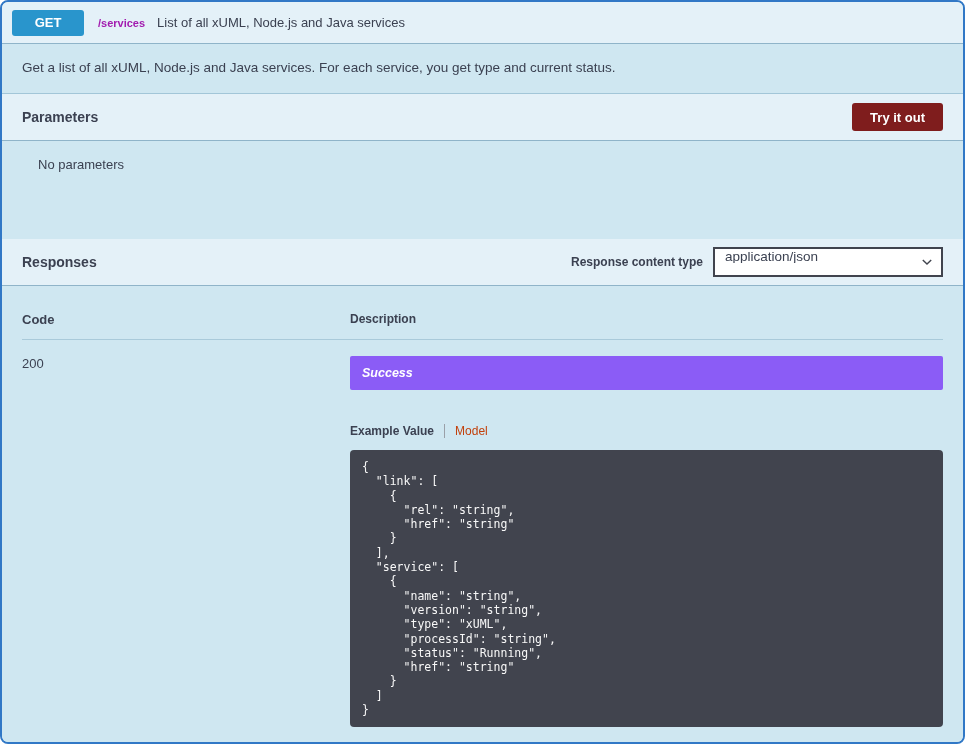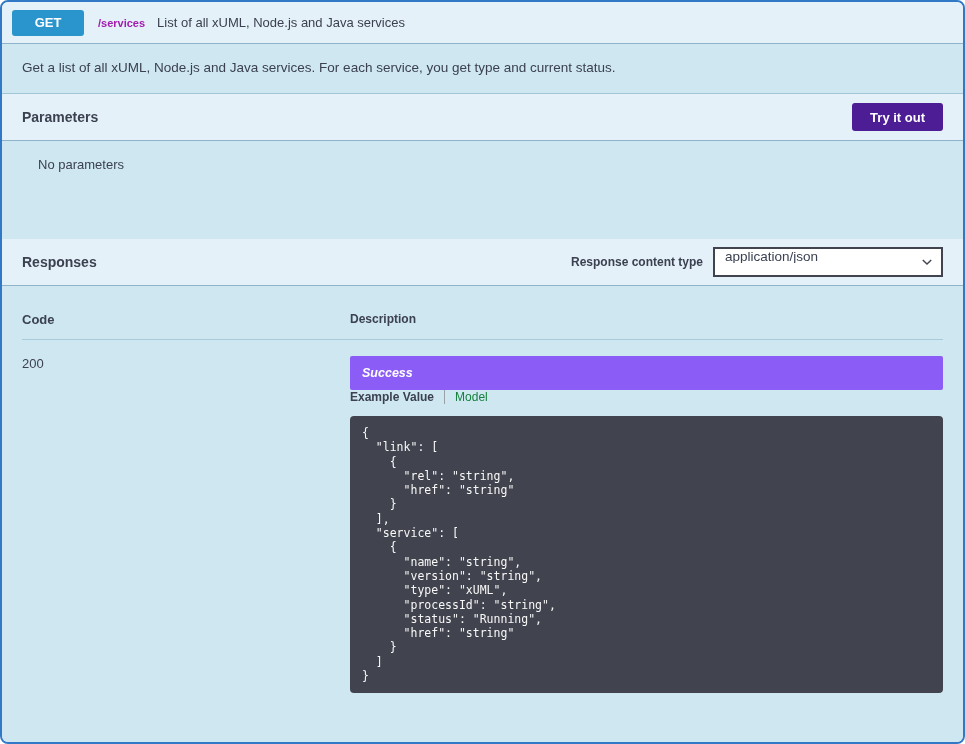--- a/index.html
+++ b/index.html
@@ -50,21 +50,21 @@
     flex:0 0 47px;
     display:flex; align-items:center; justify-content:space-between;
     padding:0 20px;
     background:#e4f1f8;
     border-bottom:1px solid #8fb4c9;
   }
   .section-title { font-size:14px; font-weight:bold; color:#3b4151; }
 
   .try-btn {
     height:28px; padding:0 18px;
-    background:#4c1d95; color:#fff;
+    background:#7f1d1d; color:#fff;
     border:none; border-radius:3px;
     font-family:"Liberation Sans", sans-serif;
     font-size:13px; font-weight:bold;
     cursor:pointer;
   }
 
   
   .params-body {
     flex:0 0 98px;
     background:#cfe7f1;
@@ -116,26 +116,27 @@
     height:34px;
     background:#8b5cf6;
     border-radius:2px;
     display:flex; align-items:center;
     padding:0 12px;
     color:#ffffff;
     font-size:12.5px; font-weight:bold; font-style:italic;
   }
 
   .tabs-row {
+    margin-top:34px;
     display:flex; align-items:center;
     font-size:12px;
   }
   .tab-example { font-weight:bold; color:#3b4151; cursor:pointer; }
   .tab-divider { width:1px; height:14px; background:#9aa0a8; margin:0 10px; }
-  .tab-model { color:#15803d; cursor:pointer; }
+  .tab-model { color:#c2410c; cursor:pointer; }
 
   .example-block {
     margin-top:12px;
     background:#41444e;
     border-radius:4px;
     padding:10px 12px;
     min-height:272px;
   }
   .example-block pre {
     font-family:"DejaVu Sans Mono", monospace;

